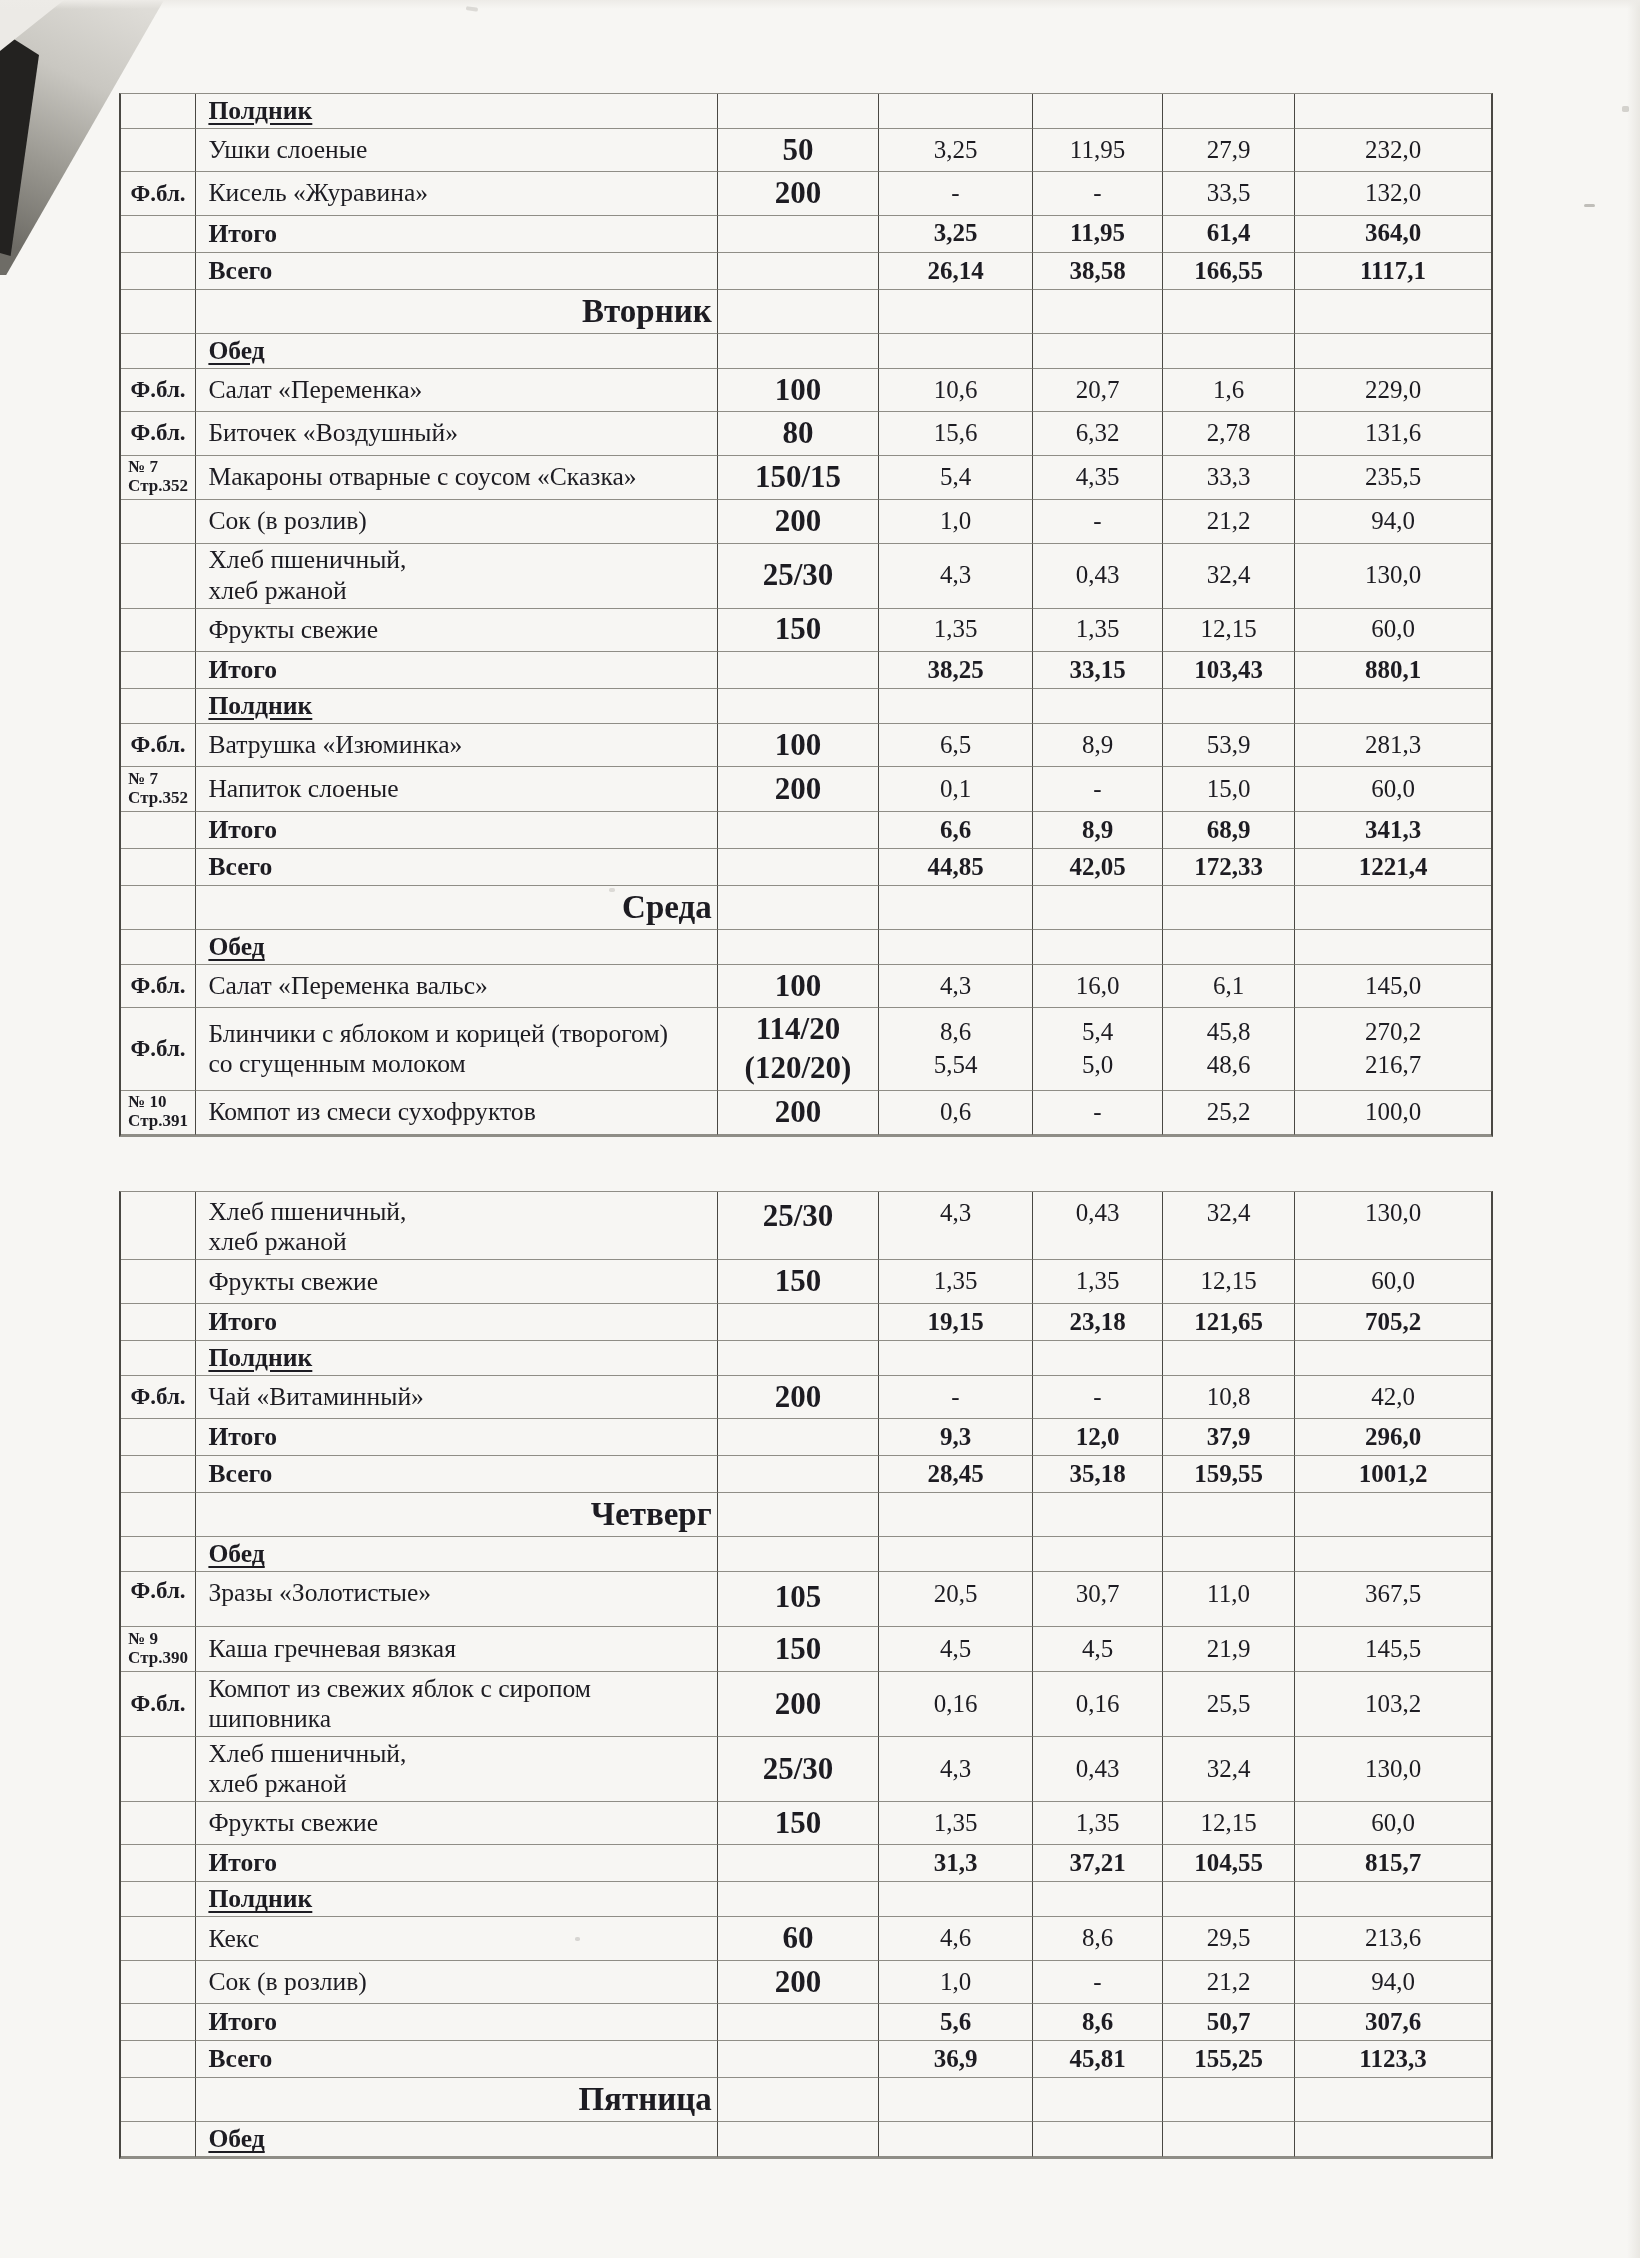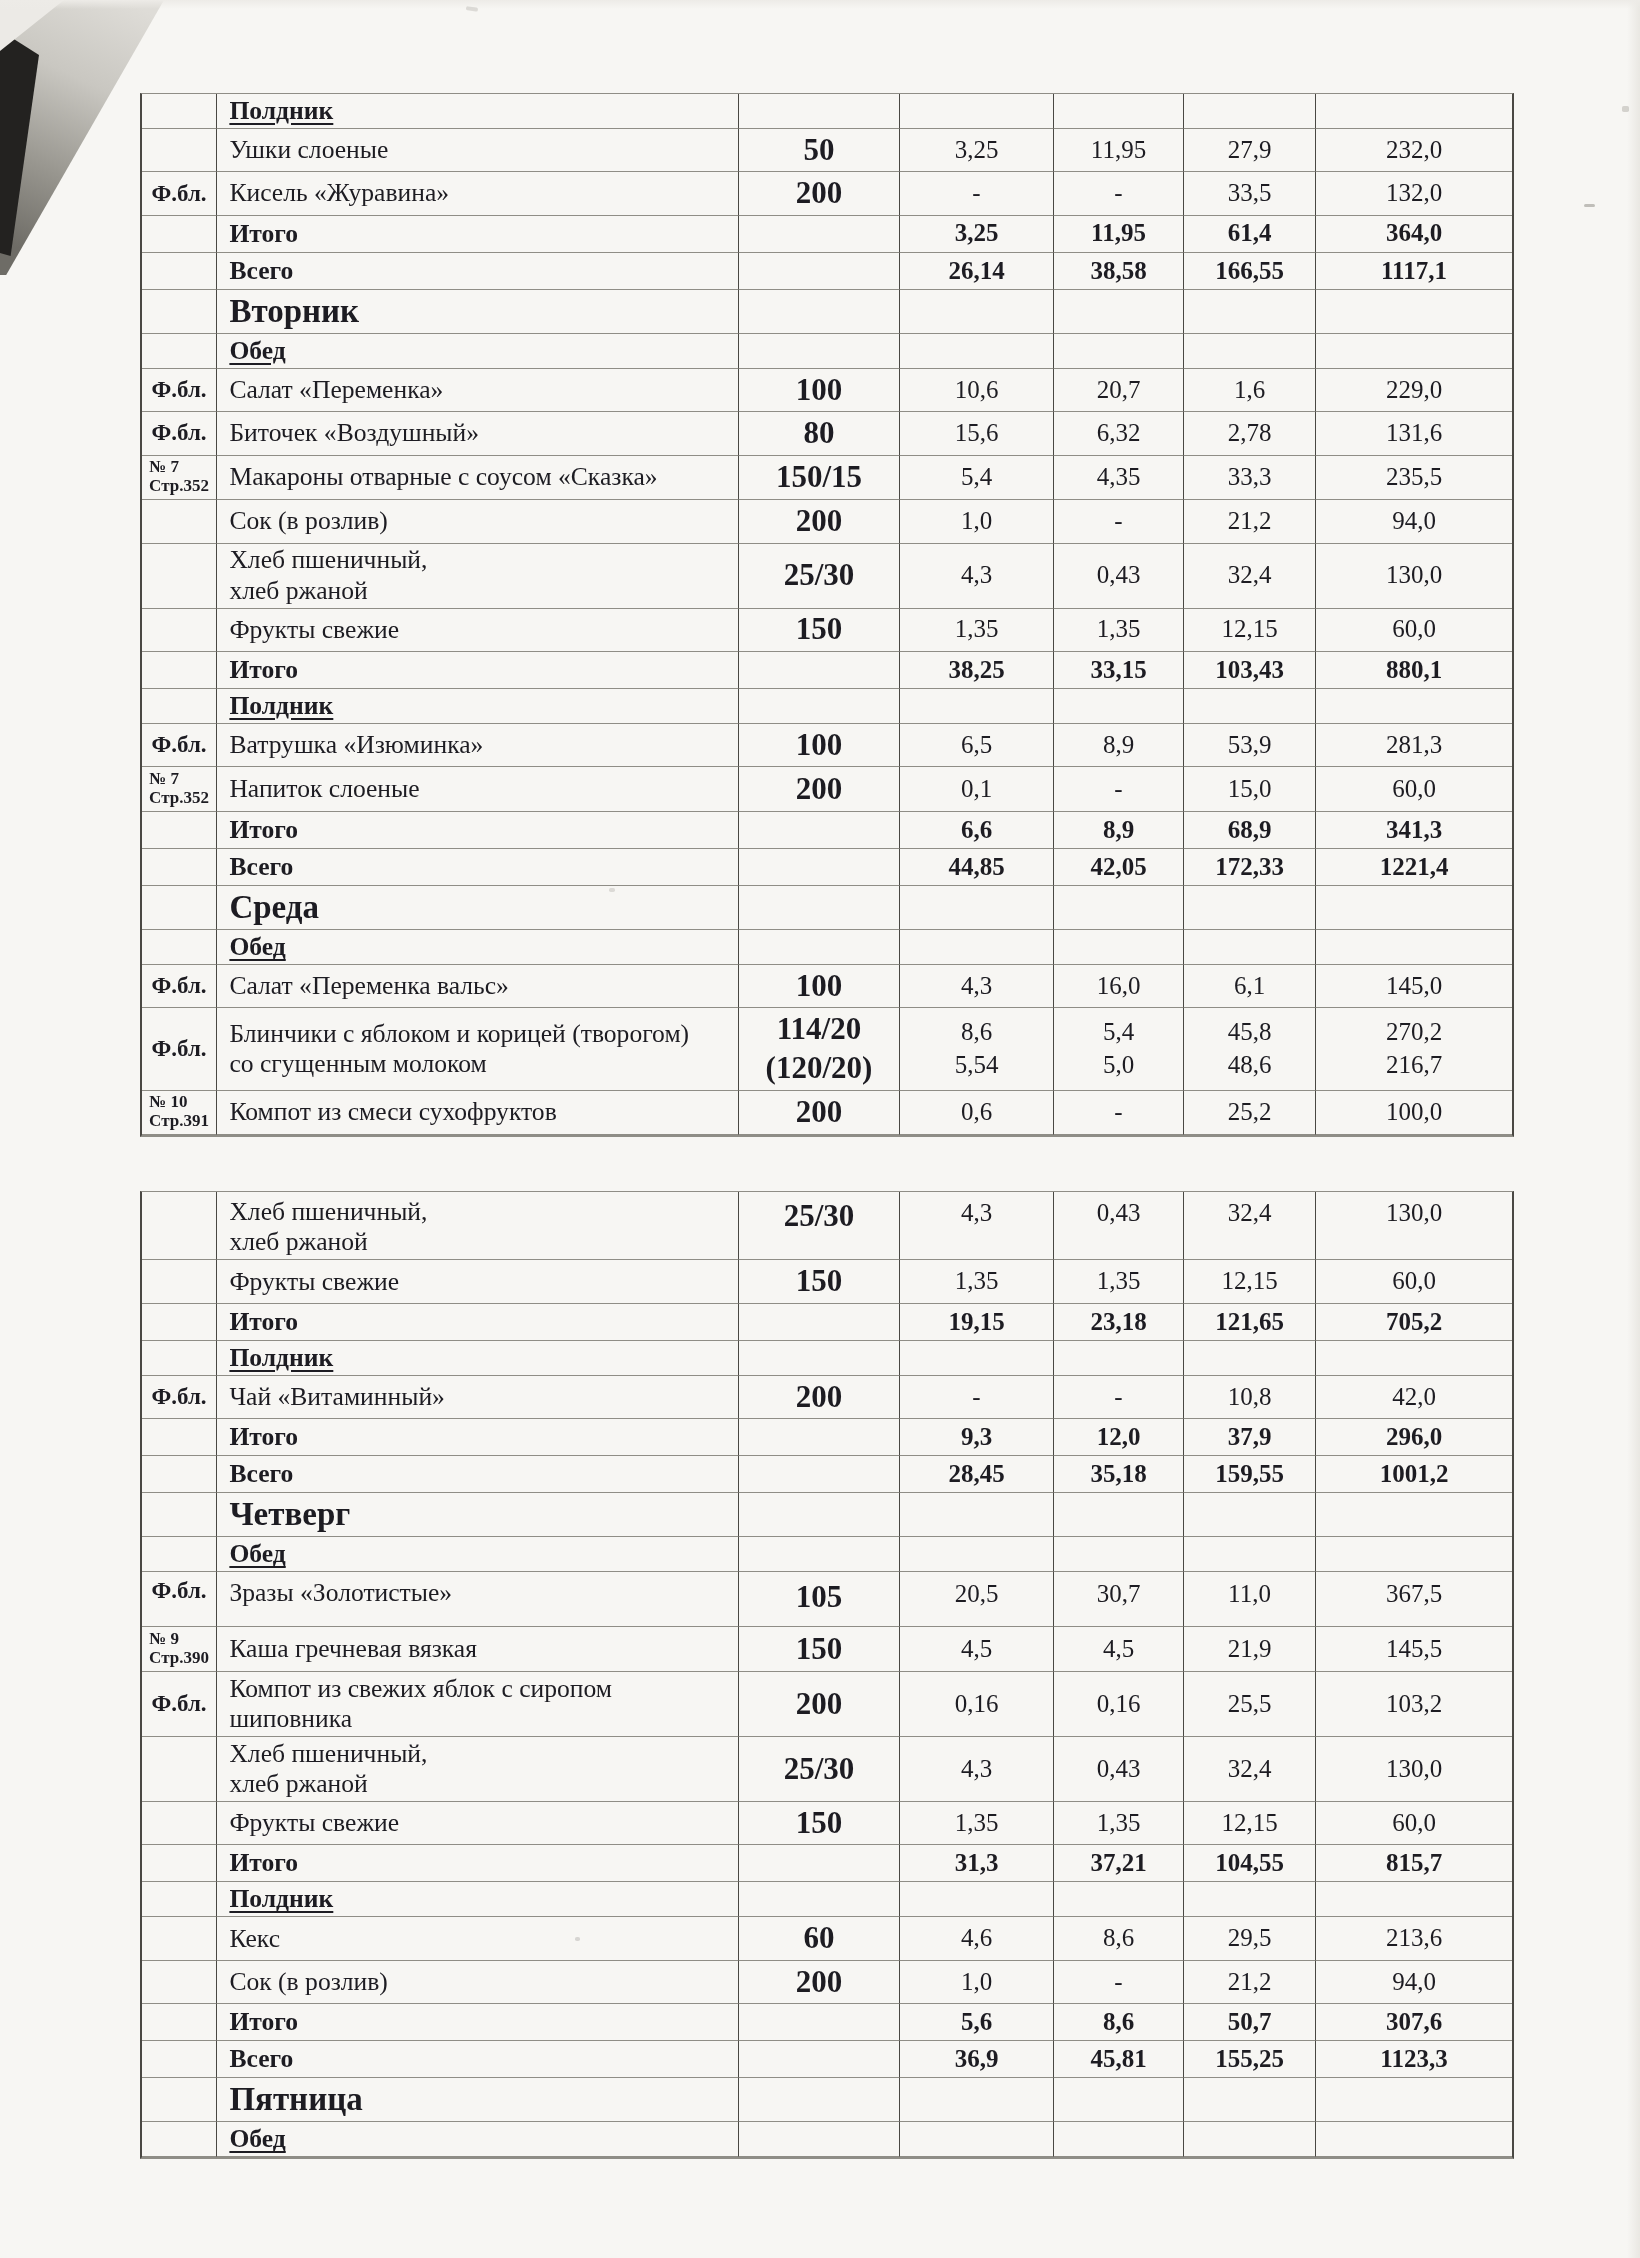--- a/index.html
+++ b/index.html
@@ -27,21 +27,21 @@
     background:linear-gradient(to bottom,#edebe7,rgba(237,235,231,0));}
   .speck{position:absolute;background:#a8a6a0;border-radius:1.8px;opacity:.7;}
   .speck.s1{left:1622px;top:106px;width:7px;height:6.2px;opacity:.45;}
   .speck.s2{left:1584px;top:204px;width:10.6px;height:2.6px;}
   .speck.s3{left:466px;top:7px;width:12.4px;height:3.5px;opacity:.35;transform:rotate(8deg);}
   .speck.s4{left:575px;top:1937px;width:5.3px;height:4.4px;opacity:.4;}
   .speck.s5{left:609px;top:888px;width:6.2px;height:3.5px;opacity:.35;}
 
   
   .menu-table{
-    position:absolute;left:140px;width:1371px;
+    position:absolute;left:119px;width:1371px;
     border-collapse:separate;border-spacing:0;table-layout:fixed;
     border-top:1.8px solid var(--border-light);
     border-left:2.6px solid var(--border-dark);
     border-right:2.6px solid var(--border-dark);
     border-bottom:2.6px solid var(--border-light);
   }
   #table-upper{top:93px;}
   #table-lower{top:1191px;}
   td{
     border-right:1.8px solid var(--border-dark);
@@ -55,21 +55,21 @@
   .td-portion{text-align:center;font-weight:bold;font-size:31px;line-height:1.25;white-space:pre-line;}
   .td-num{text-align:center;font-size:25px;line-height:1.3;white-space:pre-line;}
   .row-dish{height:35px;}
   .row-section{height:35px;}
   .row-total,.row-grand{height:34px;}
   .row-day{height:44px;}
   .row-tall td{vertical-align:top;padding-top:5.3px;}
   .row-tall{height:55px;}
   .row-total .td-num,.row-grand .td-num{font-weight:bold;}
   .section-label{font-weight:bold;text-decoration:underline;text-decoration-thickness:2.2px;text-underline-offset:4.4px;}
-  .day-label{display:block;text-align:left;font-weight:bold;font-size:33px;}
+  .day-label{display:block;text-align:right;font-weight:bold;font-size:33px;}
   .total-label{font-weight:bold;}
 </style>
 </head>
 <body>
 
 <div class="corner-base"></div>
 <div class="corner-dark"></div>
 <div class="corner-light"></div>
 <div class="edge-right"></div>
 <div class="edge-top"></div>

